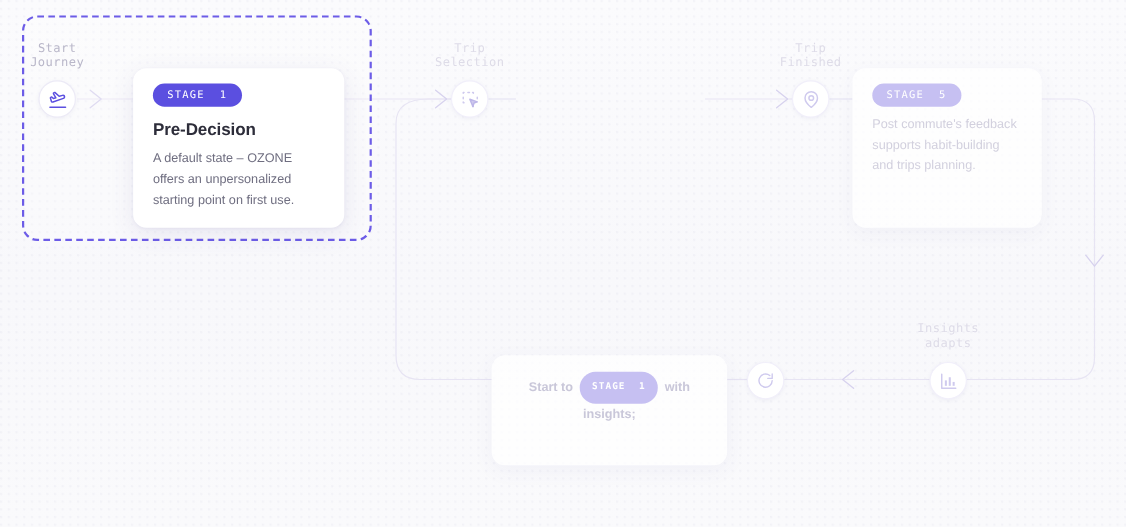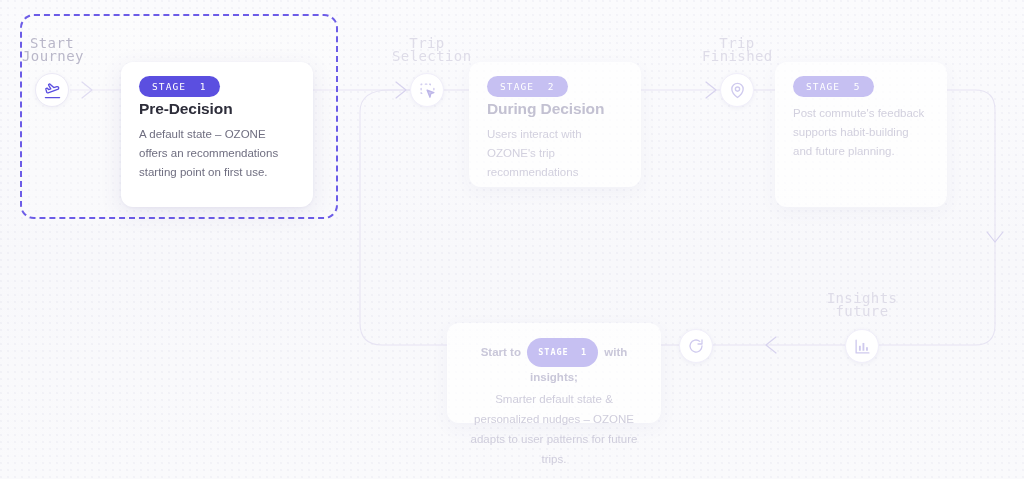--- a/index.html
+++ b/index.html
@@ -22,21 +22,21 @@
   .region{
     position:absolute;left:20px;top:14px;width:318px;height:205px;
     border:2px dashed #6c5ce7;border-radius:14px;
     background:rgba(255,255,255,.22);
     box-sizing:border-box;
   }
   
   .nodelabel{
     position:absolute;
     font-family:"DejaVu Sans Mono","Liberation Mono",monospace;
-    font-size:14px;line-height:13px;letter-spacing:.4px;
+    font-size:11px;line-height:13px;letter-spacing:.4px;
     text-align:center;white-space:pre;
   }
   
   .node{
     position:absolute;width:34px;height:34px;border-radius:50%;
     background:#ffffff;border:1px solid #eceaf6;
     box-shadow:0 1px 4px rgba(90,80,160,.07);
     display:flex;align-items:center;justify-content:center;
     box-sizing:border-box;
   }
@@ -49,21 +49,21 @@
   }
   .card.c1{box-shadow:0 6px 22px rgba(80,70,150,.10),0 1px 3px rgba(80,70,150,.06);}
   .card.dim{box-shadow:0 5px 18px rgba(80,70,150,.045);background:rgba(255,255,255,.72);}
   .badge{
     display:inline-block;border-radius:999px;
     font-family:"DejaVu Sans Mono","Liberation Mono",monospace;
     font-size:9.5px;letter-spacing:1.1px;color:#ffffff;
     padding:5px 13px 5px 13px;white-space:pre;
   }
   .ctitle{
-    font-size:15.5px;font-weight:700;margin-top:3px;letter-spacing:-.1px;
+    font-size:15.5px;font-weight:700;margin-top:13px;letter-spacing:-.1px;
   }
   .cdesc{
     font-size:11.5px;line-height:19px;margin-top:7px;
   }
   
   .loopcard{
     position:absolute;left:447px;top:323px;width:214px;height:100px;
     border-radius:12px;background:rgba(255,255,255,.72);
     box-shadow:0 5px 18px rgba(80,70,150,.05);
     box-sizing:border-box;padding:15px 16px;
@@ -142,21 +142,21 @@
   <div class="node" style="left:720px;top:73px;border-color:#f1effa;">
     <span>
       <svg width="17" height="17" viewBox="0 0 24 24" fill="none" stroke="#cfcaee" stroke-width="1.9" stroke-linecap="round" stroke-linejoin="round">
         <path d="M20 10c0 6-8 12-8 12s-8-6-8-12a8 8 0 0 1 16 0z"></path>
         <circle cx="12" cy="10" r="3"></circle>
       </svg>
     </span>
   </div>
 
   <div class="nodelabel" style="left:826px;top:292px;width:72px;color:#dedce8;">Insights
-future</div>
+adapts</div>
   <div class="node" style="left:845px;top:329px;border-color:#f1effa;">
     <span>
       <svg width="17" height="17" viewBox="0 0 24 24" fill="none" stroke="#cfcaee" stroke-width="1.9" stroke-linecap="round" stroke-linejoin="round">
         <path d="M3 3v18h18"></path>
         <rect x="7" y="11" width="2.6" height="7" fill="#cfcaee" stroke="none"></rect>
         <rect x="12" y="7" width="2.6" height="11" fill="#cfcaee" stroke="none"></rect>
         <rect x="17" y="13" width="2.6" height="5" fill="#cfcaee" stroke="none"></rect>
       </svg>
     </span>
   </div>
@@ -166,36 +166,30 @@
       <svg width="16" height="16" viewBox="0 0 24 24" fill="none" stroke="#cfcaee" stroke-width="1.9" stroke-linecap="round" stroke-linejoin="round">
         <path d="M21 12a9 9 0 1 1-3.3-6.95"></path>
         <polyline points="21 3 21 9 15 9"></polyline>
       </svg>
     </span>
   </div>
 
   <div class="card c1" style="left:121px;top:62px;width:192px;height:145px;">
     <span class="badge" style="background:#5b4fe0;">STAGE  1</span>
     <div class="ctitle" style="color:#2d2d3a;">Pre-Decision</div>
-    <div class="cdesc" style="color:#6f6e80;">A default state – OZONE offers an recommendations starting point on first use.</div>
+    <div class="cdesc" style="color:#6f6e80;">A default state – OZONE offers an unpersonalized starting point on first use.</div>
   </div>
 
-  <div class="card dim" style="left:469px;top:62px;width:172px;height:125px;">
-    <span class="badge" style="background:#c6c0f2;">STAGE  2</span>
-    <div class="ctitle" style="color:#c3c1d2;">During Decision</div>
-    <div class="cdesc" style="color:#d2d0de;">Users interact with OZONE's trip recommendations</div>
-  </div>
 
   <div class="card dim" style="left:775px;top:62px;width:172px;height:145px;">
     <span class="badge" style="background:#c6c0f2;">STAGE  5</span>
-    <div class="cdesc" style="color:#d2d0de;">Post commute's feedback supports habit-building and future planning.</div>
+    <div class="cdesc" style="color:#d2d0de;">Post commute's feedback supports habit-building and trips planning.</div>
   </div>
 
   <div class="loopcard">
     <div class="loopline">
       <span>Start to</span>
       <span class="loopbadge" style="background:#c6c0f2;">STAGE  1</span>
       <span>with insights;</span>
     </div>
-    <div class="loopbody">Smarter default state &amp; personalized nudges – OZONE adapts to user patterns for future trips.</div>
   </div>
 
 </div>
 
 </body></html>

